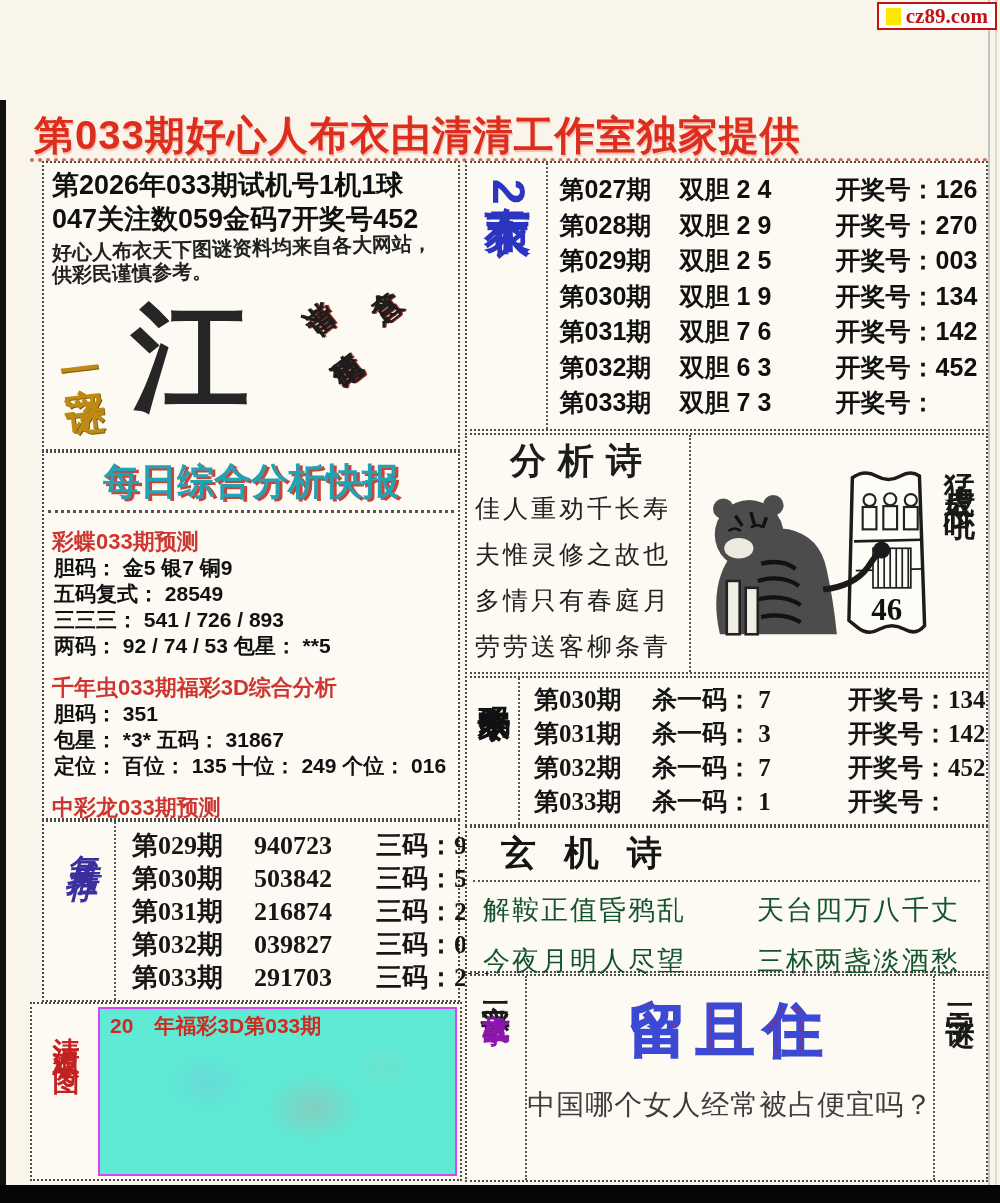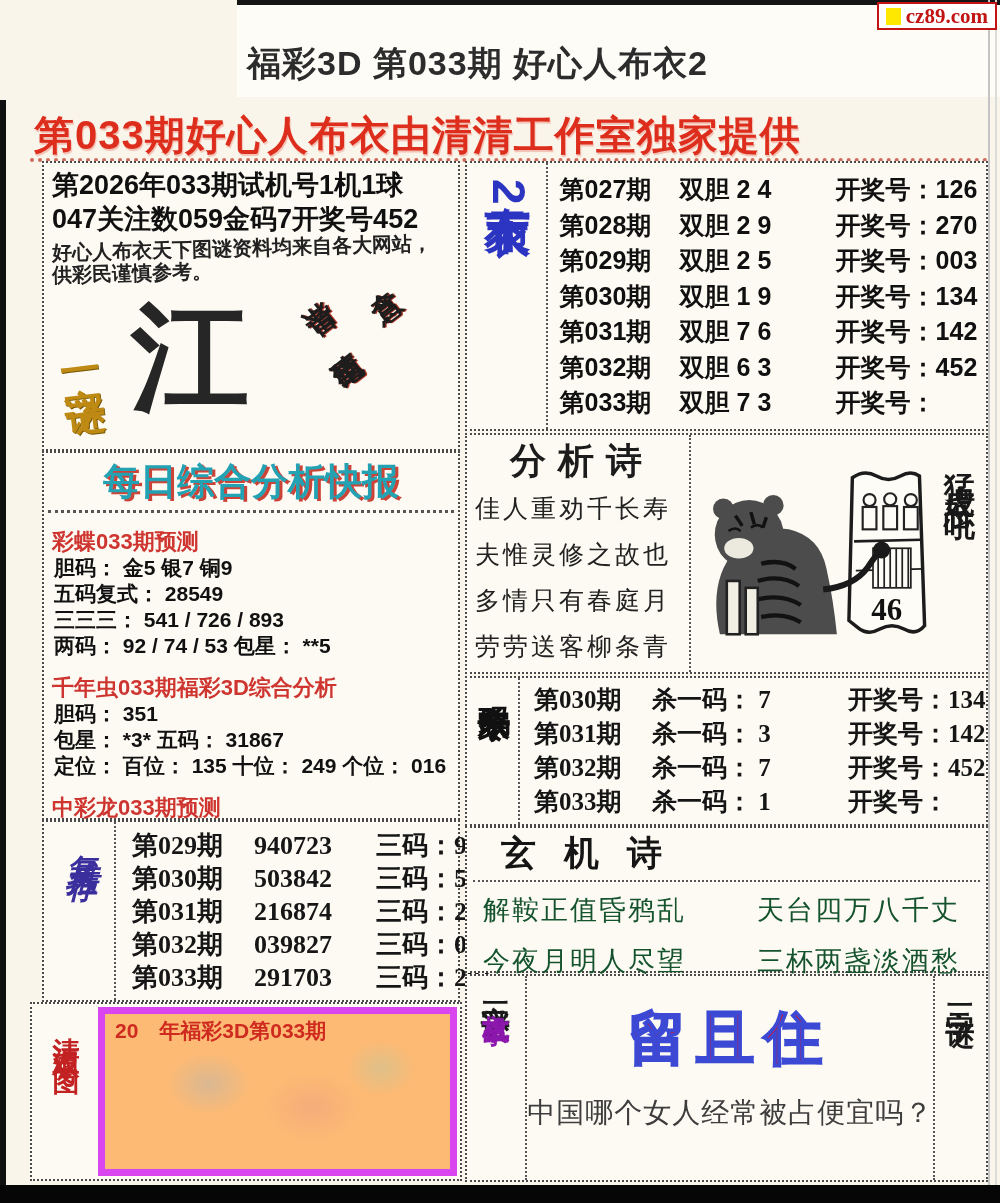--- a/index.html
+++ b/index.html
@@ -42,21 +42,21 @@
   
   .fushi-blk{left:42px;top:820px;width:418px;height:182px;display:flex;}
   .fushi-label{writing-mode:vertical-rl;font-family:"Liberation Serif",serif;font-size:31px;font-weight:900;font-style:italic;color:#3b2f9e;border-right:2px dotted #555;padding:8px 12px 6px 16px;letter-spacing:5px;}
   .fushi-rows{flex:1;padding:7px 0 0 16px;}
   .frow{font-family:"Liberation Serif",serif;font-size:26px;font-weight:700;color:#161616;line-height:33px;display:flex;white-space:nowrap;}
   .f-issue{width:122px;} .f-num{width:122px;} .f-san{flex:1;}
 
   
   .shuanghao-blk{left:30px;top:1002px;width:432px;height:179px;display:flex;}
   .qq-label{writing-mode:vertical-rl;font-size:27px;font-weight:900;color:#c32222;padding:12px 14px 0 16px;letter-spacing:8px;}
-  .sh-box{flex:1;border:7px solid #d946ef;background:#fdba74;position:relative;margin:3px 3px 3px 0;overflow:hidden;}
+  .sh-box{flex:1;border:2px solid #d946ef;background:#5eead4;position:relative;margin:3px 3px 3px 0;overflow:hidden;}
   .sh-bg{position:absolute;inset:0;opacity:.28;background:
     radial-gradient(60px 45px at 30% 45%, #7fb3e0 0%, transparent 70%),
     radial-gradient(70px 50px at 60% 60%, #e08a8a 0%, transparent 70%),
     radial-gradient(50px 40px at 80% 35%, #8fd0c0 0%, transparent 70%);}
   .sh-head{font-size:21px;font-weight:800;color:#cf2a20;padding:3px 0 0 10px;position:relative;white-space:nowrap;}
   .sh-inner{display:flex;position:relative;}
   .sh-vlabel{writing-mode:vertical-rl;font-family:"Liberation Serif",serif;font-size:27px;font-weight:900;color:#111;padding:6px 2px 0 8px;letter-spacing:6px;}
   .sh-lines{flex:1;padding-top:0;}
   .sh-line{display:flex;align-items:baseline;gap:14px;margin:2px 0 0 28px;}
   .sh-klabel{font-family:"Liberation Serif",serif;font-style:italic;font-weight:900;font-size:33px;color:#d32a1e;white-space:nowrap;}
@@ -90,33 +90,30 @@
   .xj-title{text-align:left;font-family:"Liberation Serif",serif;font-size:35px;font-weight:700;color:#151515;letter-spacing:28px;text-indent:28px;padding:2px 0 3px;border-bottom:2px dotted #555;margin:0 6px;white-space:nowrap;}
   .xj-row{display:flex;justify-content:space-between;padding:0 26px 0 16px;font-family:"Liberation Serif",serif;font-size:27px;color:#14532d;letter-spacing:2px;white-space:nowrap;}
   .xj-row1{margin-top:10px;} .xj-row2{margin-top:15px;}
 
   
   .sanzimi-blk{left:465px;top:974px;width:523px;height:208px;display:flex;}
   .szm-left{width:66px;display:flex;flex-direction:column;align-items:center;border-right:2px dotted #555;padding-top:2px;box-sizing:border-box;}
   .szm-l1{writing-mode:vertical-rl;font-family:"Liberation Serif",serif;font-size:29px;font-weight:900;color:#191919;letter-spacing:4px;}
   .szm-l2{writing-mode:vertical-rl;font-family:"Liberation Serif",serif;font-size:27px;font-weight:900;color:#8c17ad;letter-spacing:2px;margin-top:2px;}
   .szm-main{flex:1;position:relative;border-right:2px dotted #555;}
-  .szm-answer{text-align:center;font-size:58px;font-weight:900;color:#ee1016;-webkit-text-stroke:2px #3b49d4;letter-spacing:10px;margin-top:24px;white-space:nowrap;}
+  .szm-answer{text-align:center;font-size:58px;font-weight:900;color:#ee1016;-webkit-text-stroke:2px #3b49d4;letter-spacing:10px;margin-top:16px;white-space:nowrap;}
   .szm-q{text-align:center;font-family:"Liberation Serif",serif;font-size:28px;color:#3d3d3d;margin-top:16px;letter-spacing:1px;white-space:nowrap;}
   .szm-right{width:56px;display:flex;justify-content:center;padding-top:4px;box-sizing:border-box;}
   .szm-r{writing-mode:vertical-rl;font-family:"Liberation Serif",serif;font-size:29px;font-weight:900;color:#191919;letter-spacing:8px;}
 </style>
 </head>
 <body>
 
 <div class="page">
 
-  <div class="header-box">
-    <div class="page-title">福彩3D 第033期 好心人布衣2</div>
-  </div>
   <div class="logo">
     <span class="logo-sq"></span>
     <span class="logo-txt">cz89.com</span>
   </div>
 
   <div class="left-border"></div>
   <div class="right-line1"></div>
   <div class="right-line2"></div>
 
   <div class="banner">

